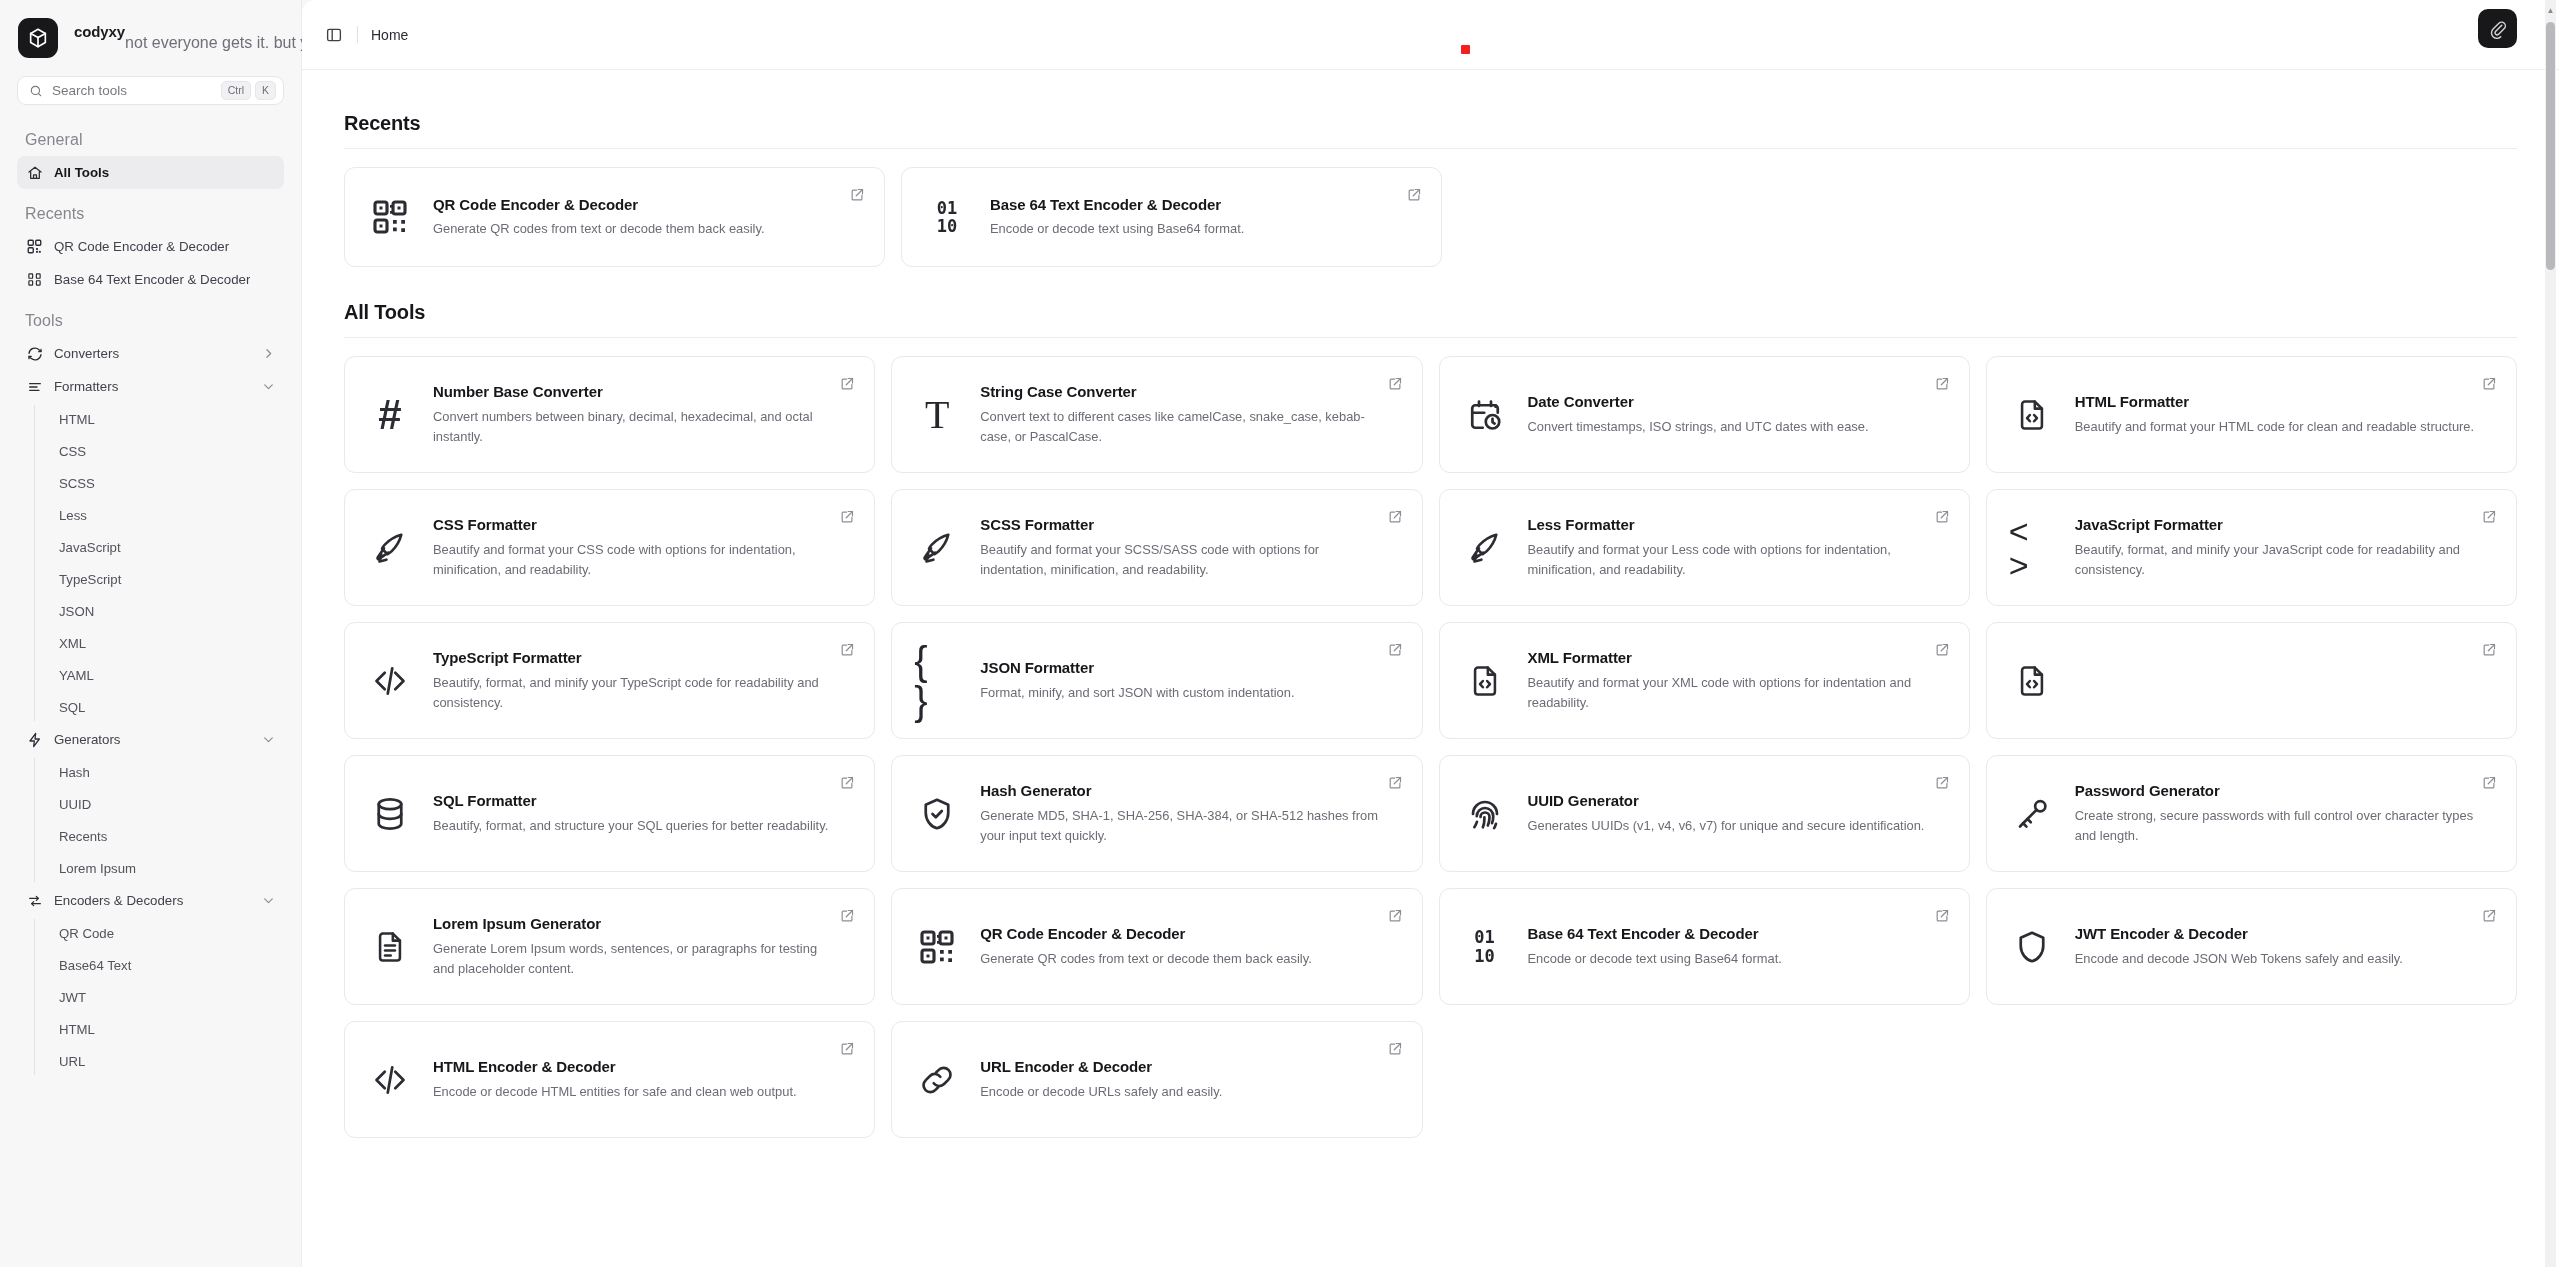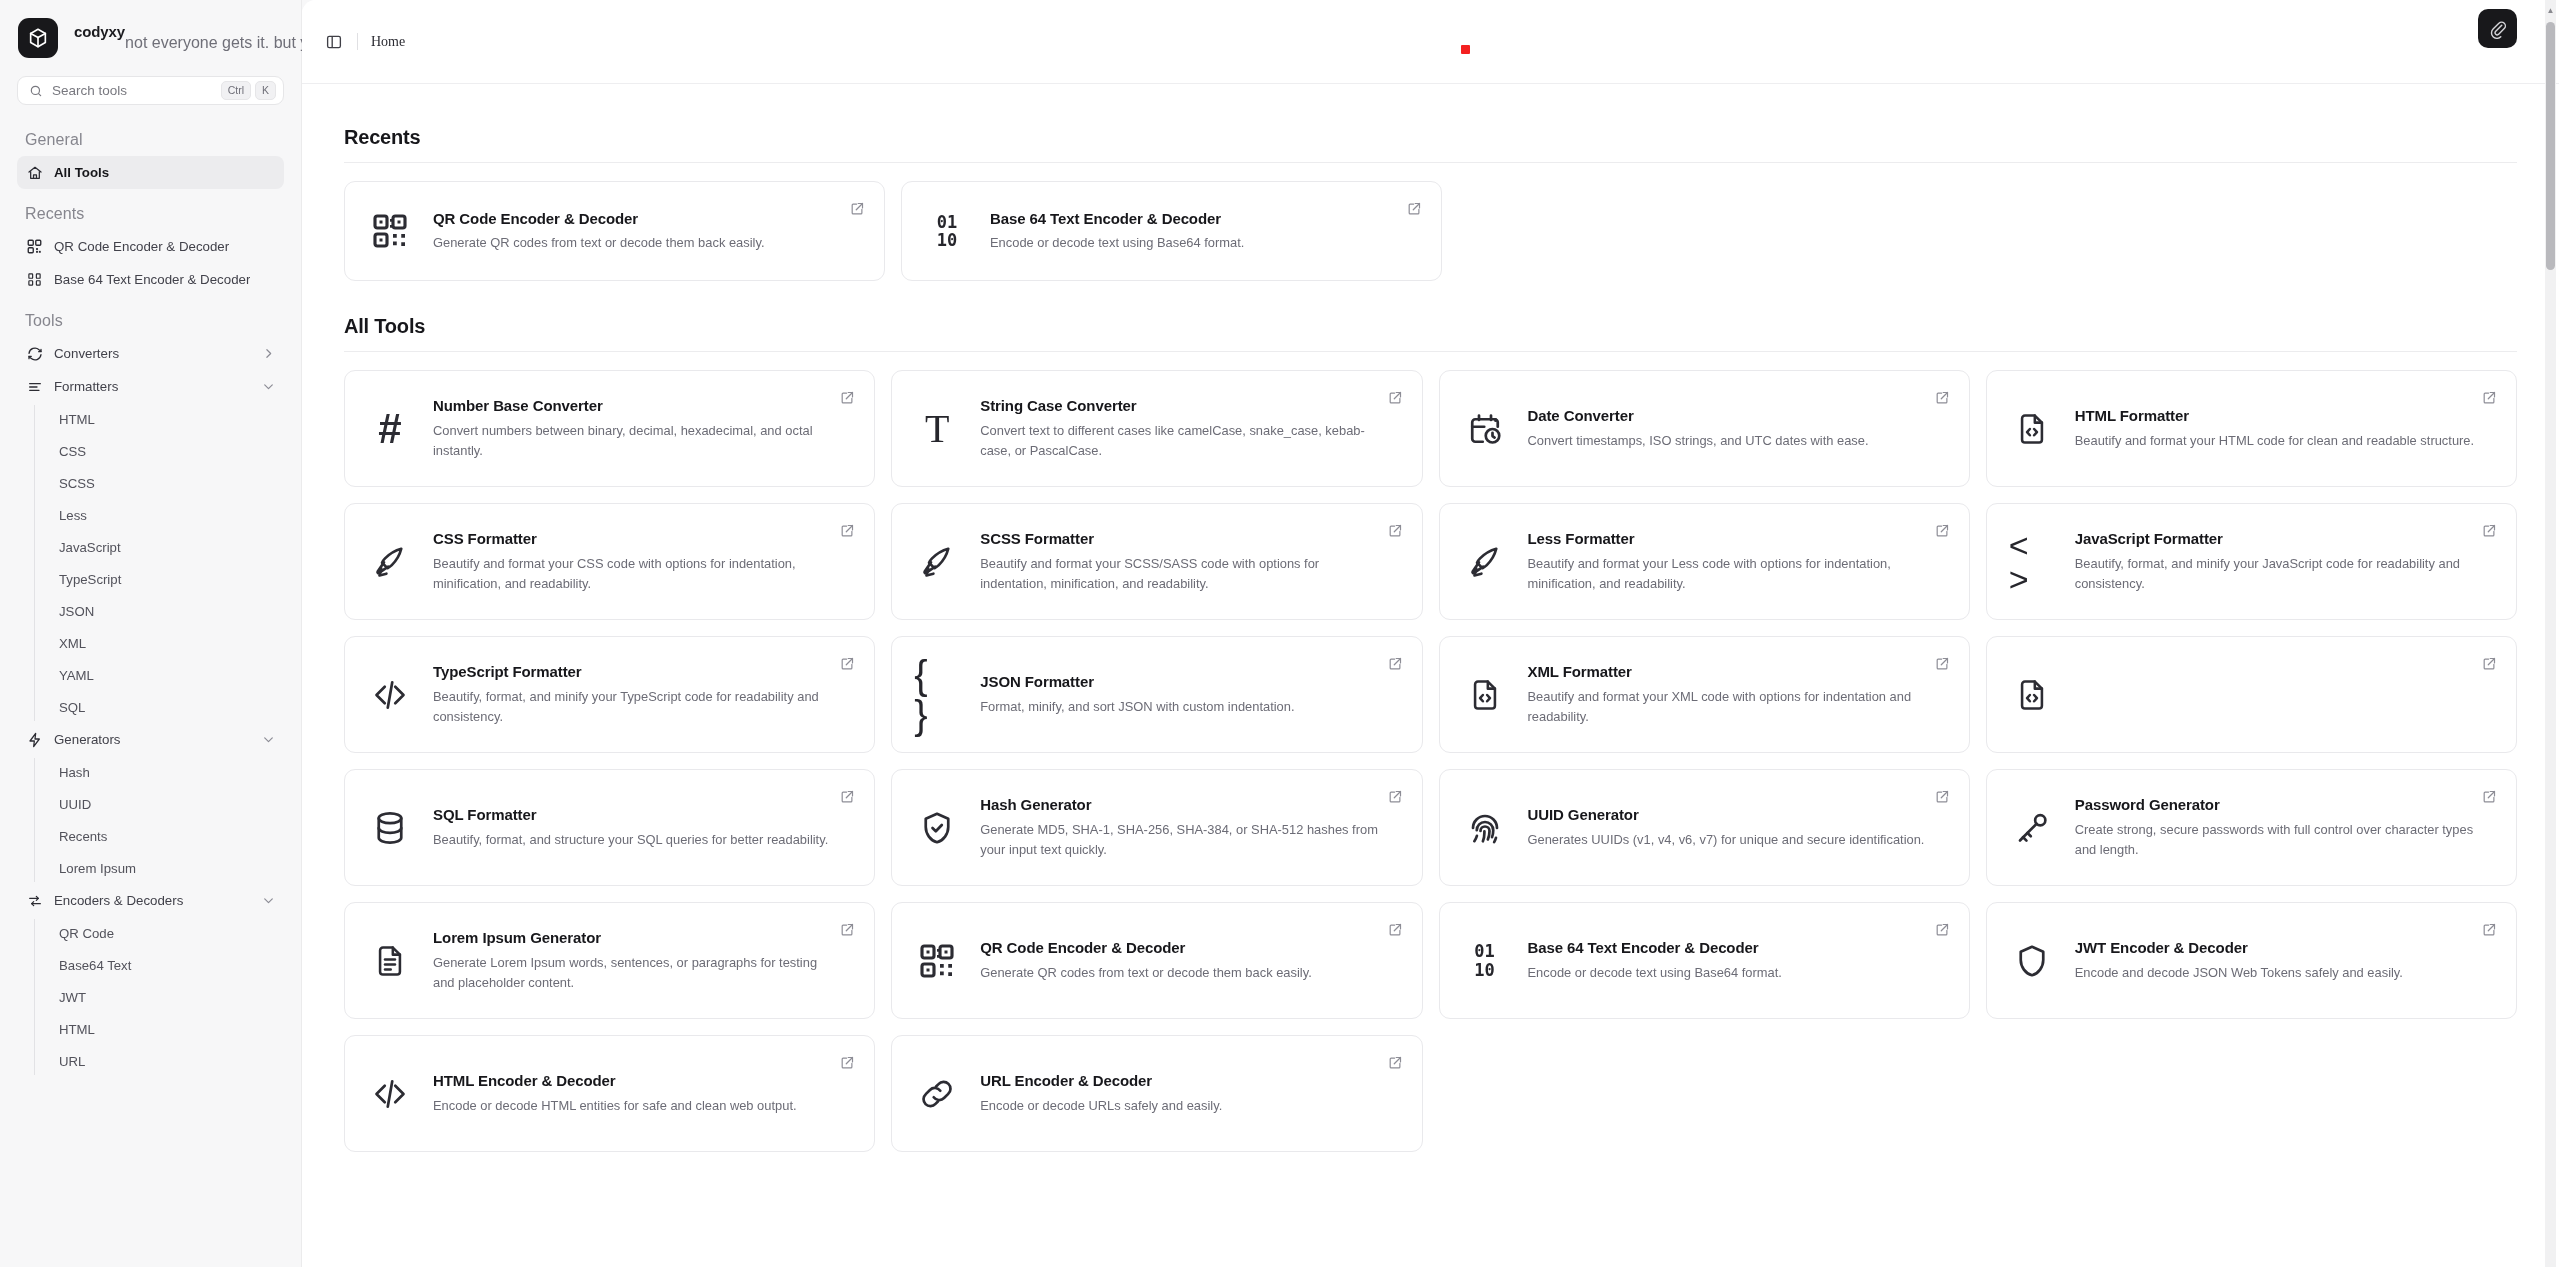--- a/index.html
+++ b/index.html
@@ -78,27 +78,26 @@
   
   .main-wrap { flex: 1; min-width: 0; padding: 0; display: flex; flex-direction: column; }
   .main {
     flex: 1; margin: 0; background: #ffffff;
     border-top-left-radius: 14px;
     display: flex; flex-direction: column; min-width: 0;
     position: relative;
     overflow: hidden;
   }
   .topbar {
-    height: 84px; flex-shrink: 0;
+    height: 70px; flex-shrink: 0;
     display: flex; align-items: center; gap: 0;
     padding: 0 26px 0 16px;
     border-bottom: 1px solid #eeeef0;
     background: #fff;
     position: relative;
-    font-family: Liberation Serif, serif;
   }
   .panel-toggle {
     width: 32px; height: 32px; border-radius: 7px;
     display: flex; align-items: center; justify-content: center;
     color: #3f3f46; cursor: pointer;
   }
   .topbar-sep { width: 1px; height: 17px; background: #e0e0e3; margin: 0 13px 0 7px; }
   .breadcrumb { font-size: 14px; color: #2c2c33; font-weight: 400; }
   .avatar-btn {
     position: absolute; right: 42px; top: 9px;

